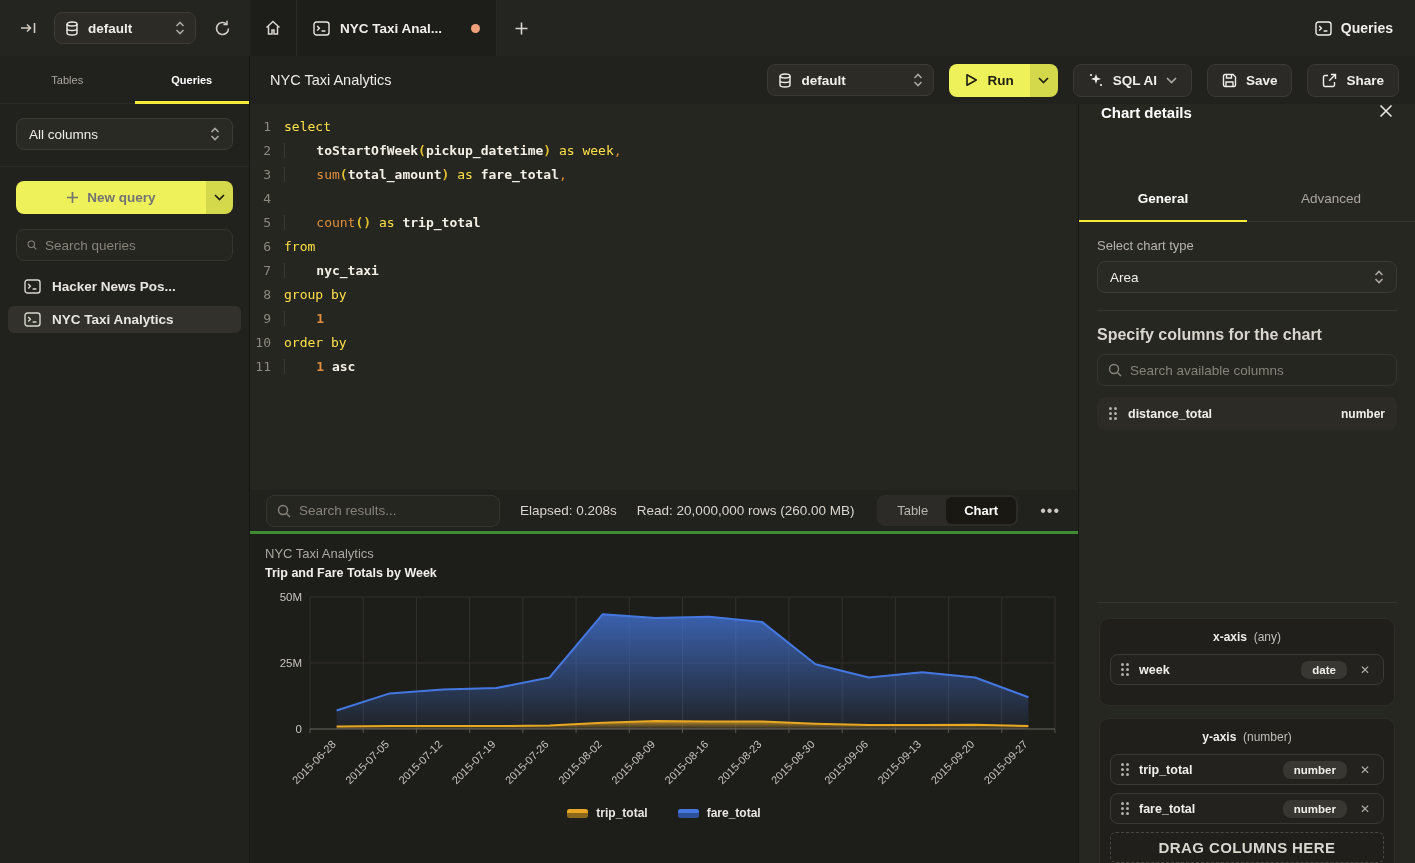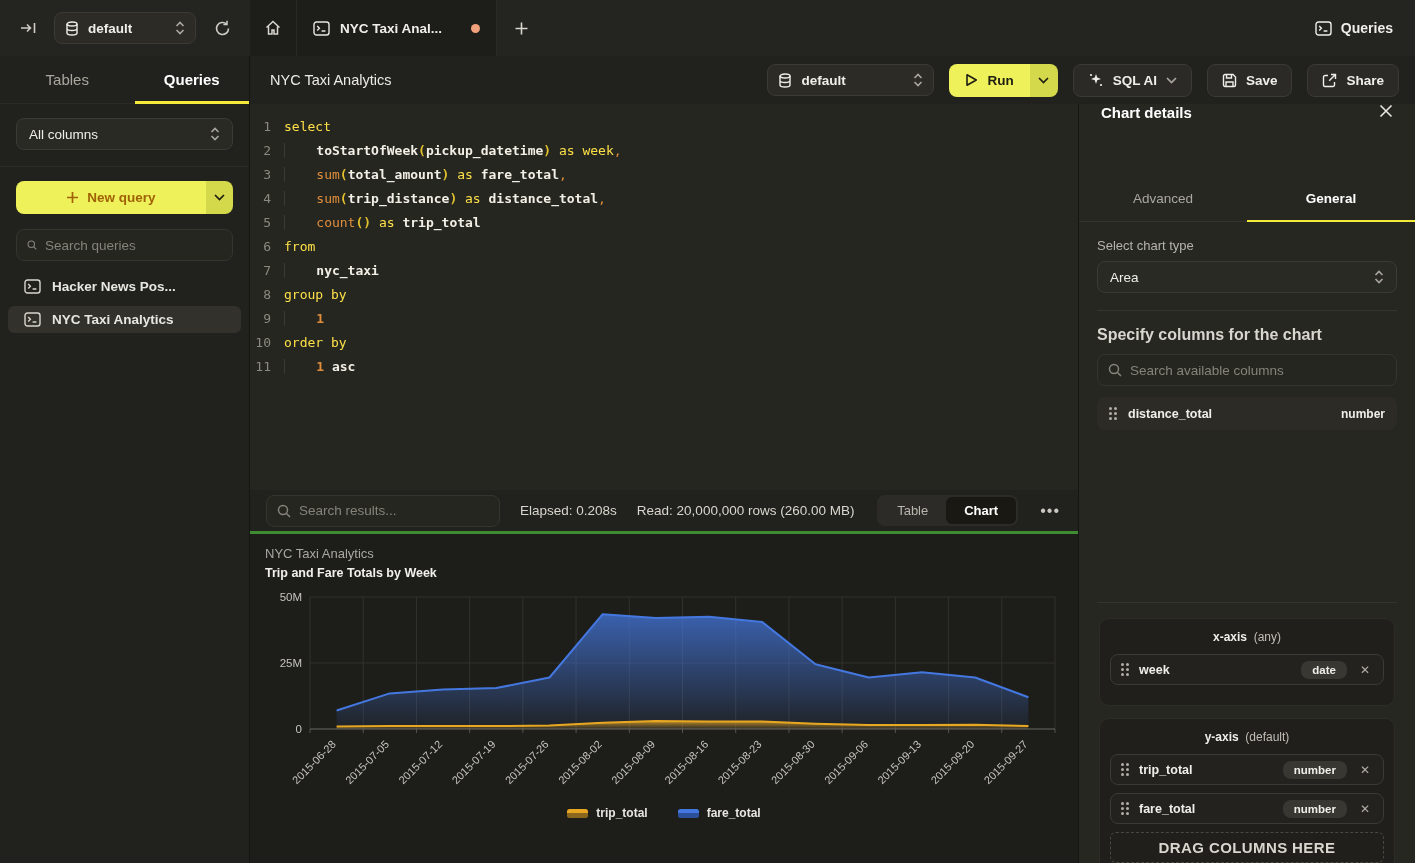--- a/index.html
+++ b/index.html
@@ -18,29 +18,29 @@
   .home-btn { width:47px; height:56px; background:#1d1d1a; display:flex; align-items:center; justify-content:center; color:#d8d6ce; border-right:1px solid #2a2a25; }
   .query-tab { width:200px; height:56px; background:#1d1d1a; display:flex; align-items:center; gap:10px; padding:0 16px; border-right:1px solid #2a2a25; }
   .query-tab .t-label { font-size:13.5px; font-weight:bold; color:#f0eee8; flex:1; white-space:nowrap; }
   .dirty-dot { width:9px; height:9px; border-radius:50%; background:#f0a07b; }
   .newtab-btn { width:48px; height:56px; display:flex; align-items:center; justify-content:center; color:#d8d6ce; }
   .tb-right { position:absolute; right:22px; top:0; height:56px; display:flex; align-items:center; gap:9px; color:#f0eee8; font-size:14px; font-weight:bold; cursor:pointer; }
 
   
   .sidebar { position:absolute; left:0; top:56px; width:250px; height:807px; background:#21211d; border-right:1px solid #151512; }
   .sb-tabs { display:flex; height:48px; border-bottom:1px solid #2b2a25; }
-  .sb-tab { flex:1; display:flex; align-items:center; justify-content:center; font-size:15px; color:#a9a79f; cursor:pointer; position:relative;margin-left:10px; }
+  .sb-tab { flex:1; display:flex; align-items:center; justify-content:center; font-size:11px; color:#a9a79f; cursor:pointer; position:relative;margin-left:10px; }
   .sb-tab.active { color:#ffffff; font-weight:bold; }
   .sb-tab.active::after { content:""; position:absolute; left:0; right:0; bottom:-1px; height:3px; background:#f3ea39; }
   .sb-body { padding:14px 16px 0; }
   .select-box { height:32px; background:#2a2a25; border:1px solid #3b3a34; border-radius:8px; display:flex; align-items:center; padding:0 12px; font-size:13.5px; color:#f0eee8; cursor:pointer; }
   .select-box .grow { flex:1; }
   .sb-divider { height:1px; background:#2b2a25; margin:16px -16px 14px; }
   .new-query { height:33px; display:flex; border-radius:8px; overflow:hidden; cursor:pointer; }
-  .new-query .nq-main { flex:1; background:#eef159; color:#a16207; display:flex; align-items:center; justify-content:center; gap:8px; font-size:13.5px; font-weight:bold; }
+  .new-query .nq-main { flex:1; background:#eef159; color:#737373; display:flex; align-items:center; justify-content:center; gap:8px; font-size:13.5px; font-weight:bold; }
   .new-query .nq-caret { width:27px; background:#d4d84b; display:flex; align-items:center; justify-content:center; color:#1d1d12; }
   .search-box { height:32px; background:#262621; border:1px solid #35342e; border-radius:8px; display:flex; align-items:center; gap:8px; padding:0 10px; margin-top:15px; color:#85837a; }
   .search-box input { flex:1; background:transparent; border:0; outline:0; color:#e8e6e0; font-size:13.5px; font-family:inherit; }
   .search-box input::placeholder { color:#85837a; }
   .q-list { margin:12px -8px 0; }
   .q-item { height:27px; display:flex; align-items:center; gap:11px; padding:0 16px; border-radius:6px; margin-bottom:6px; cursor:pointer; color:#e8e6e0; }
   .q-item.selected { background:#32312b; }
   .q-item .q-label { font-size:13.5px; font-weight:bold; white-space:nowrap; overflow:hidden; }
 
   
@@ -284,21 +284,20 @@
     <div class="ed-line">
       <span class="ln">2</span>
       <span class="code"><span class="indent-guide">    </span><span class="tk-id">toStartOfWeek</span><span class="tk-paren">(</span><span class="tk-id">pickup_datetime</span><span class="tk-paren">)</span><span class="tk-plain"> </span><span class="tk-kw">as</span><span class="tk-plain"> </span><span class="tk-kw">week</span><span class="tk-punct">,</span></span>
     </div>
     <div class="ed-line">
       <span class="ln">3</span>
       <span class="code"><span class="indent-guide">    </span><span class="tk-fn">sum</span><span class="tk-paren">(</span><span class="tk-id">total_amount</span><span class="tk-paren">)</span><span class="tk-plain"> </span><span class="tk-kw">as</span><span class="tk-plain"> </span><span class="tk-id">fare_total</span><span class="tk-punct">,</span></span>
     </div>
     <div class="ed-line">
       <span class="ln">4</span>
-      <span class="code"><span class="indent-guide">    </span><span class="tk-fn">sum</span><span class="tk-paren">(</span><span class="tk-id">trip_distance</span><span class="tk-paren">)</span><span class="tk-plain"> </span><span class="tk-kw">as</span><span class="tk-plain"> </span><span class="tk-id">distance_total</span><span class="tk-punct">,</span></span>
     </div>
     <div class="ed-line">
       <span class="ln">5</span>
       <span class="code"><span class="indent-guide">    </span><span class="tk-fn">count</span><span class="tk-paren">()</span><span class="tk-plain"> </span><span class="tk-kw">as</span><span class="tk-plain"> </span><span class="tk-id">trip_total</span></span>
     </div>
     <div class="ed-line">
       <span class="ln">6</span>
       <span class="code"><span class="tk-kw">from</span></span>
     </div>
     <div class="ed-line">
@@ -425,22 +424,22 @@
 </div>
 
 <div class="right-panel">
   <div class="rp-header">
     <span class="rp-title">Chart details</span>
     <svg width="14" height="14" viewBox="0 0 14 14" fill="none" stroke="#e8e6e0" stroke-width="1.6">
         <path d="M1.5 1.5l11 11M12.5 1.5l-11 11"></path>
       </svg>
   </div>
   <div class="rp-tabs" id="rp-tabs">
+      <div class="rp-tab active">General</div>
       <div class="rp-tab">Advanced</div>
-      <div class="rp-tab active">General</div>
     </div>
   <div class="rp-body">
     <div class="rp-label">Select chart type</div>
     <div class="select-box">
       <span class="grow">Area</span>
       <svg width="10" height="14" viewBox="0 0 10 14" fill="none" stroke="#a9a79f" stroke-width="1.6">
           <path d="M1.5 5L5 1.5 8.5 5M1.5 9L5 12.5 8.5 9"></path>
         </svg>
     </div>
     <div class="rp-divider"></div>
@@ -479,21 +478,21 @@
               <i></i>
               <i></i>
             </span>
             <span class="col-name">week</span>
             <span class="type-pill">date</span>
             <span class="x-close">✕</span>
           </div>
         </div>
     </div>
     <div class="axis-section">
-      <div class="axis-title"><b>y-axis</b>&nbsp;&nbsp;<span>(default)</span></div>
+      <div class="axis-title"><b>y-axis</b>&nbsp;&nbsp;<span>(number)</span></div>
       <div id="y-axis-rows">
           <div class="axis-row">
             <span class="drag-dots">
               <i></i>
               <i></i>
               <i></i>
               <i></i>
               <i></i>
               <i></i>
             </span>

